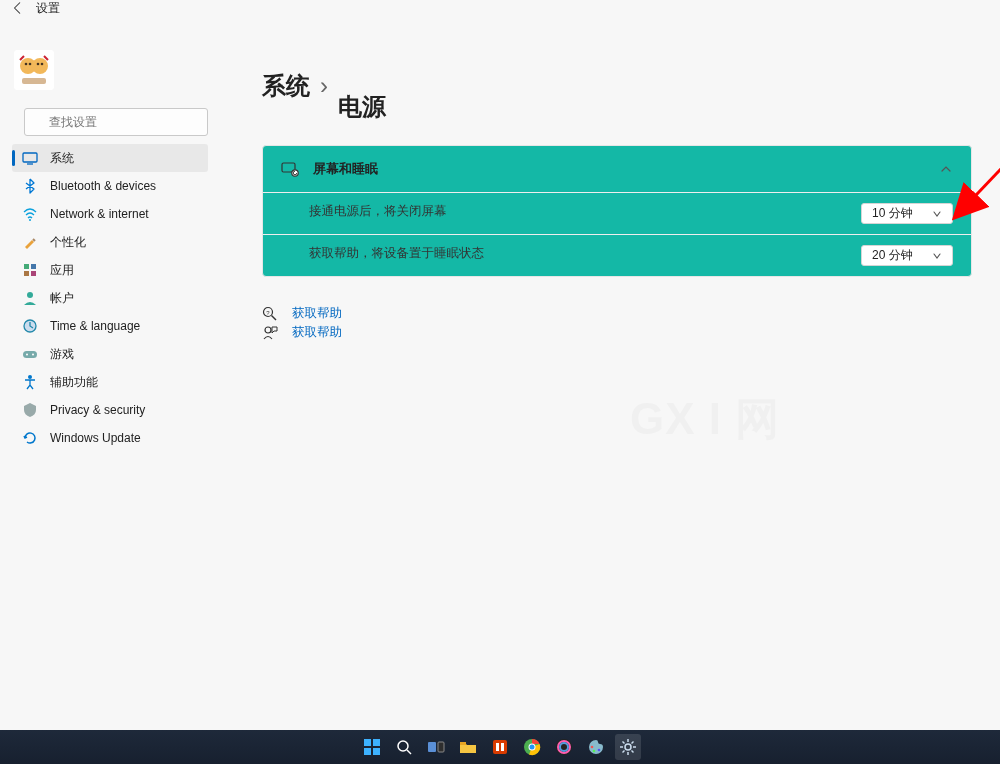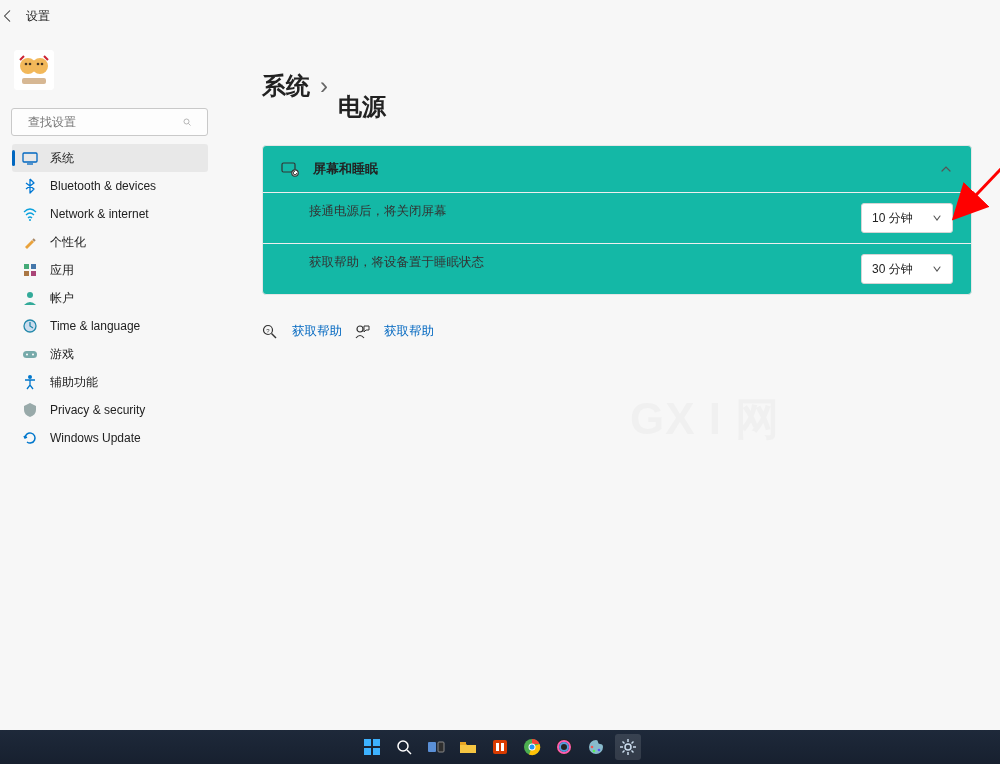--- a/index.html
+++ b/index.html
@@ -1,31 +1,31 @@
 <!DOCTYPE html>
 <html><head>
 <meta charset="utf-8">
 <style>
   * { box-sizing: border-box; margin: 0; padding: 0; }
   html, body { width: 1000px; height: 764px; overflow: hidden; font-family: "Segoe UI", "Microsoft YaHei", sans-serif; background: #f7f7f7; }
 
   .window { width: 1000px; height: 764px; position: relative; background: #f7f7f7; }
 
   
-  .titlebar { display: flex; align-items: center; height: 32px; padding: 0 0; gap: 10px; }
+  .titlebar { display: flex; align-items: flex-start; height: 32px; padding: 0 10px; gap: 10px; }
   .titlebar .back { width: 16px; height: 16px; display: flex; align-items: center; justify-content: center; color: #333; }
   .titlebar .title { font-size: 12px; color: #222; }
 
   
   .left { position: absolute; left: 0; top: 32px; bottom: 34px; width: 220px; padding: 8px 8px 0 8px; }
   .user-block { display: flex; align-items: center; gap: 10px; padding: 10px 6px 18px 6px; }
   .avatar { width: 40px; height: 40px; border-radius: 4px; background: #fff; position: relative; overflow: hidden; }
   .avatar svg { position: absolute; inset: 0; }
 
-  .searchbox { display: flex; align-items: center; border: 1px solid #c9c9c9; background: #fdfdfd; border-radius: 3px; height: 28px; padding: 0 16px; margin: 0 4px 8px 3px; }
+  .searchbox { display: flex; align-items: center; border: 1px solid #c9c9c9; background: #fdfdfd; border-radius: 3px; height: 28px; padding: 0 24px; margin: 0 4px 8px 16px; }
   .searchbox input { flex: 1; border: none; background: transparent; outline: none; font-size: 12px; color: #555; }
   .searchbox .searchicon { width: 14px; height: 14px; color: #888; }
 
   .nav { display: flex; flex-direction: column; gap: 0; }
   .nav-item { display: flex; align-items: center; gap: 12px; height: 28px; padding: 0 10px; font-size: 12px; color: #222; border-radius: 3px; cursor: pointer; margin: 0 4px; }
   .nav-item .icon { width: 16px; height: 16px; display:flex; align-items:center; justify-content:center; }
   .nav-item.active { background: #e8e8e8; position: relative; }
   .nav-item.active::before { content:""; position:absolute; left:0; top:6px; bottom:6px; width:3px; border-radius:2px; background:#0067c0; }
 
   
@@ -36,24 +36,24 @@
   .breadcrumb .crumb-current { color:#222;margin-top:43px; }
 
   .card { border: 1px solid #e6e6e6; border-radius: 4px; background: #14b8a6; margin-bottom: 28px; }
   .card-header { display:flex; align-items:center; padding: 14px 18px; gap: 14px; }
   .card-header .chead-icon { width:18px; height:18px; color:#333; }
   .card-header .chead-title { font-size: 13px; color:#222; font-weight: 600; flex:1; }
   .card-header .chevron { width:14px; height:14px; color:#555; }
 
   .row { display:flex; padding: 10px 18px 10px 46px; border-top:1px solid #eee; }
   .row .row-label { font-size: 12.5px; color:#333; flex:1; }
-  .dropdown { display:flex; align-items:center; justify-content:space-between; border:1px solid #d5d5d5; border-radius:3px; background:#fff; width: 92px; height:30px; padding: 0 10px; font-size:12px; color:#222; }
+  .dropdown { display:flex; align-items:center; justify-content:space-between; border:1px solid #d5d5d5; border-radius:3px; background:#fff; width: 92px; height:21px; padding: 0 10px; font-size:12px; color:#222; }
   .dropdown .dd-chevron { width:10px; height:10px; color:#555; }
 
-  .links { display:flex; flex-direction:row; gap:12px; }
+  .links { display:flex; flex-direction:column; gap:2px; }
   .link-row { display:flex; align-items:center; gap:14px; }
   .link-row .link-icon { width:16px; height:16px; color:#333; }
   .link-row a { font-size:12.5px; color:#0067c0; text-decoration:none; cursor:pointer; }
 
   
   .arrow-overlay { position:absolute; top: 44px; left: 730px; pointer-events:none; }
 
   
   .watermark { position:absolute; left: 410px; top: 358px; font-size: 44px; font-weight: 600; color: #f0f0f0; letter-spacing:1px; user-select:none; pointer-events:none; }
 
@@ -230,21 +230,21 @@
           <span>10 分钟</span>
           <svg class="dd-chevron" viewBox="0 0 10 10">
               <path d="M2 3 L5 7 L8 3" stroke="#555" stroke-width="1.1" fill="none" stroke-linecap="round"></path>
             </svg>
         </div>
       </div>
 
       <div class="row">
         <span class="row-label">获取帮助，将设备置于睡眠状态</span>
         <div class="dropdown">
-          <span>30 分钟</span>
+          <span>20 分钟</span>
           <svg class="dd-chevron" viewBox="0 0 10 10">
               <path d="M2 3 L5 7 L8 3" stroke="#555" stroke-width="1.1" fill="none" stroke-linecap="round"></path>
             </svg>
         </div>
       </div>
     </div>
 
     <div class="links">
       <div class="link-row">
         <svg class="link-icon" viewBox="0 0 16 16">

